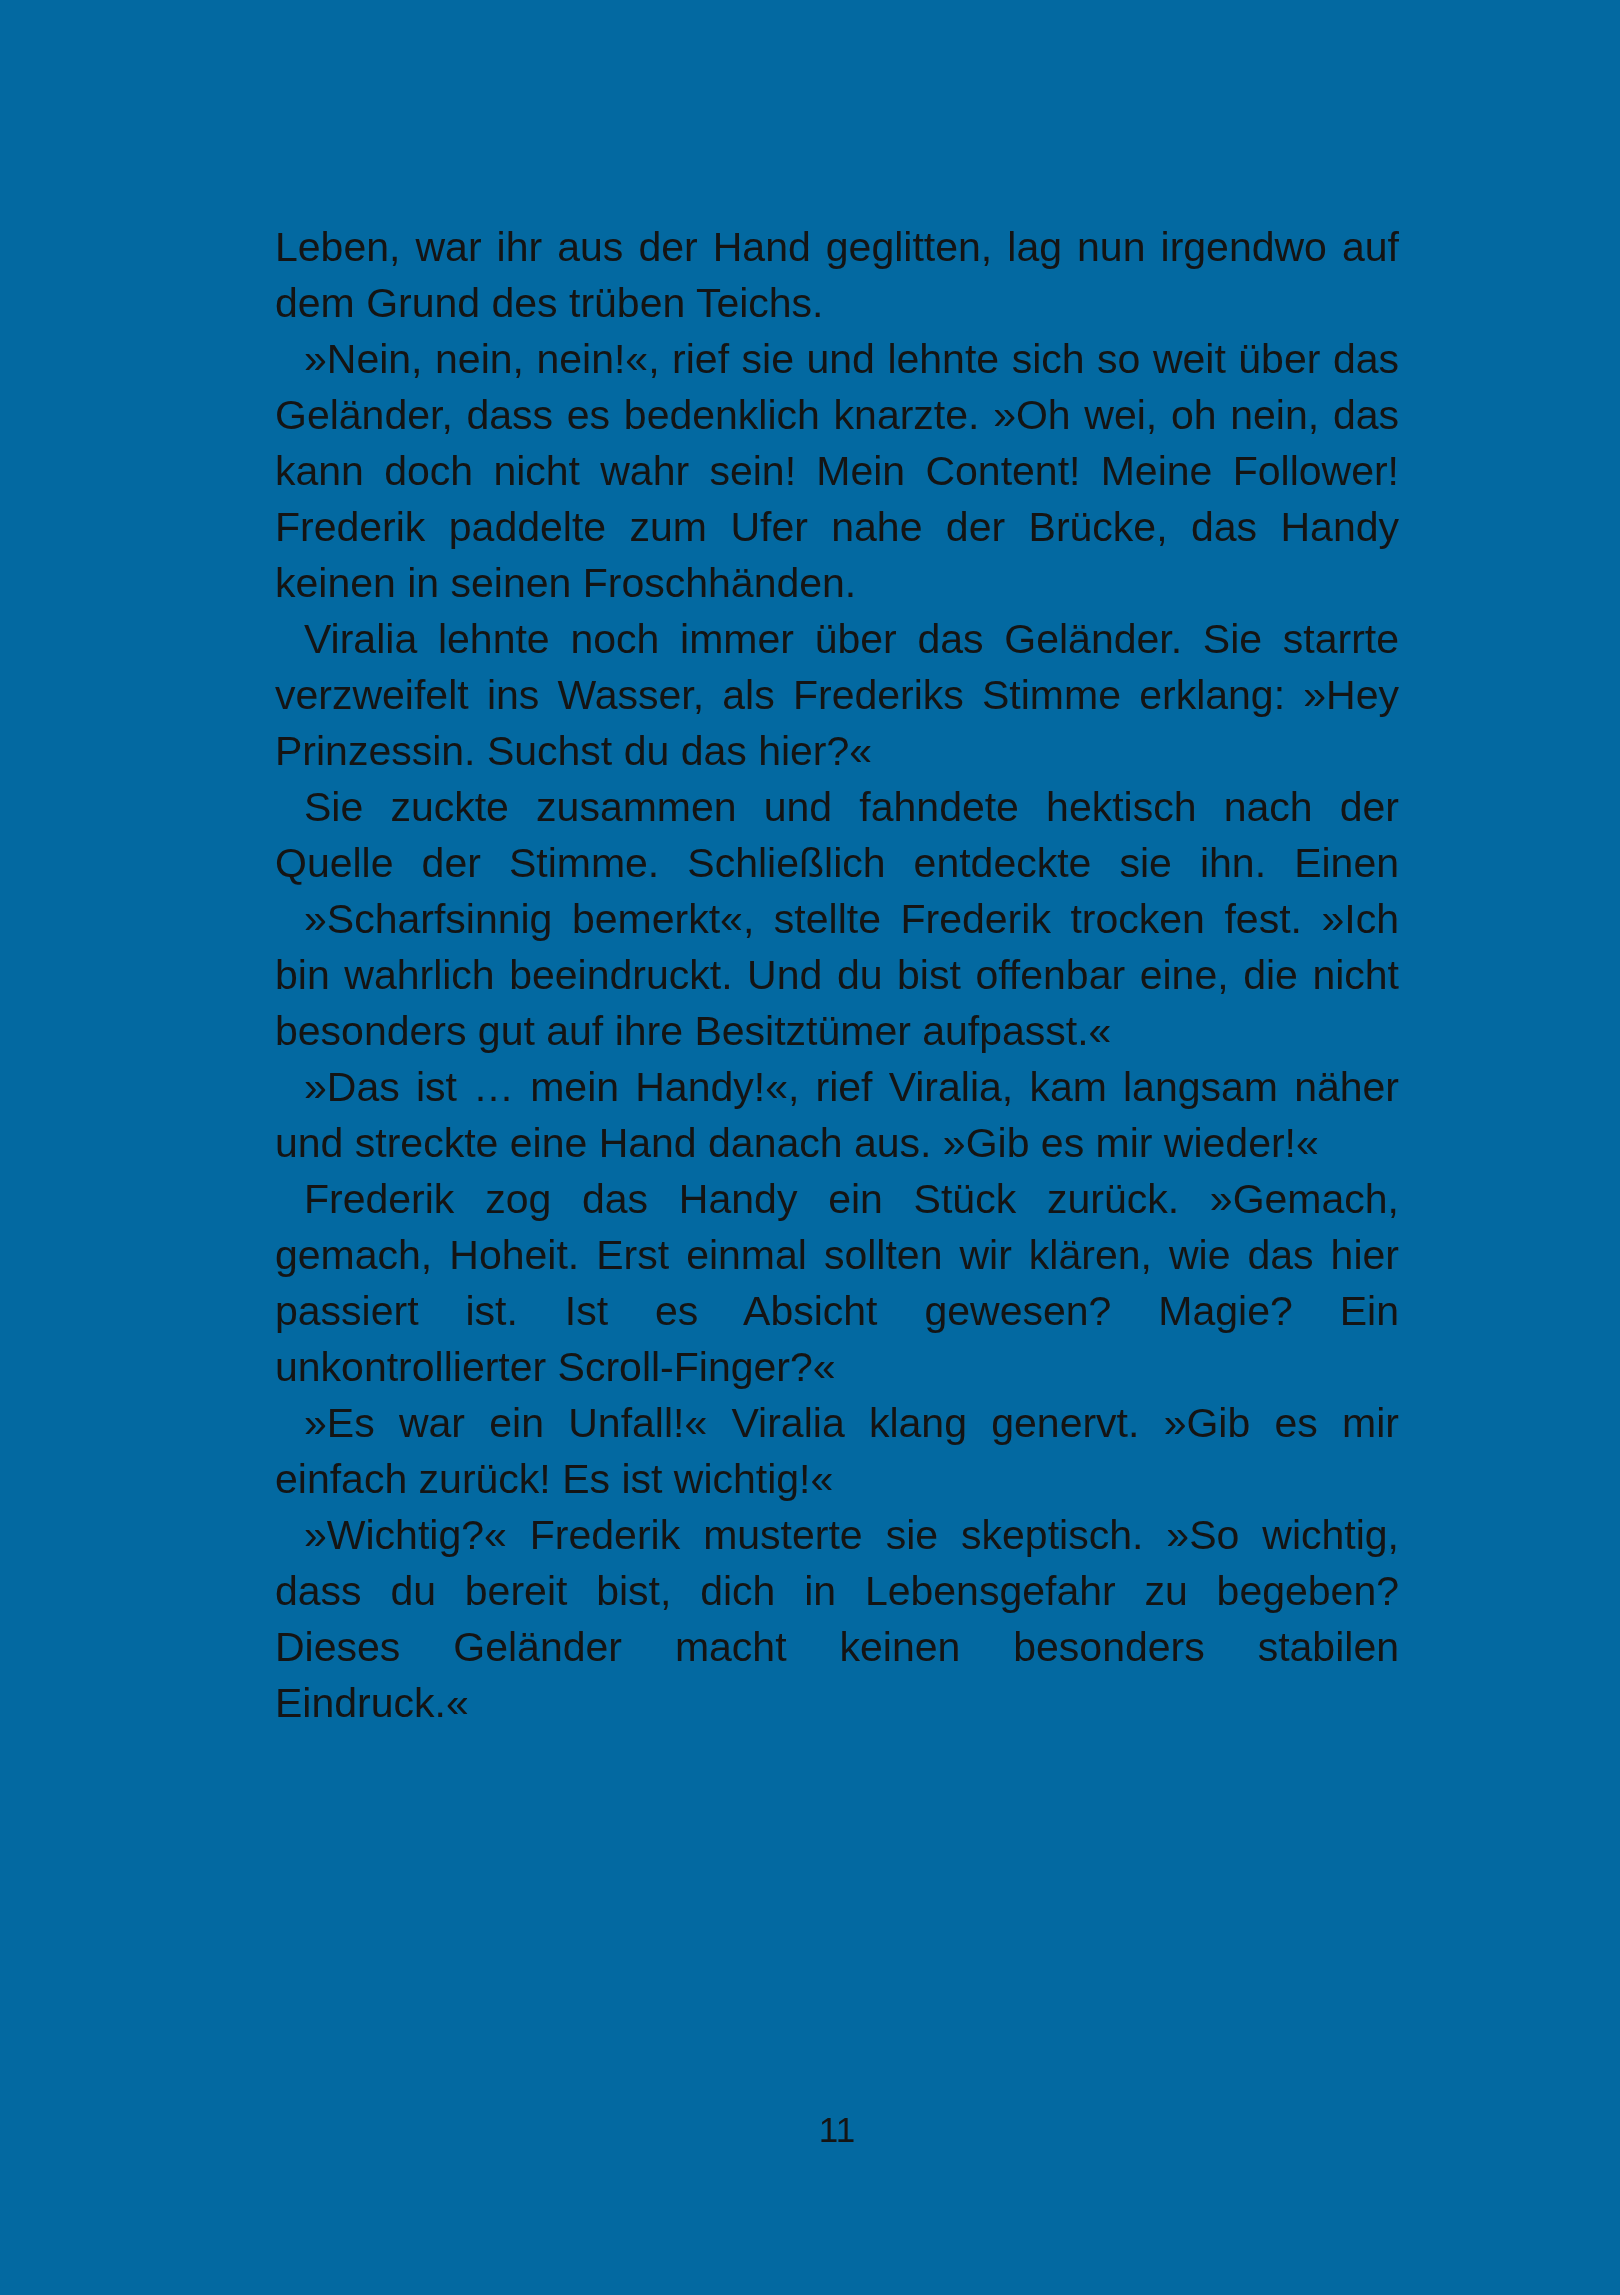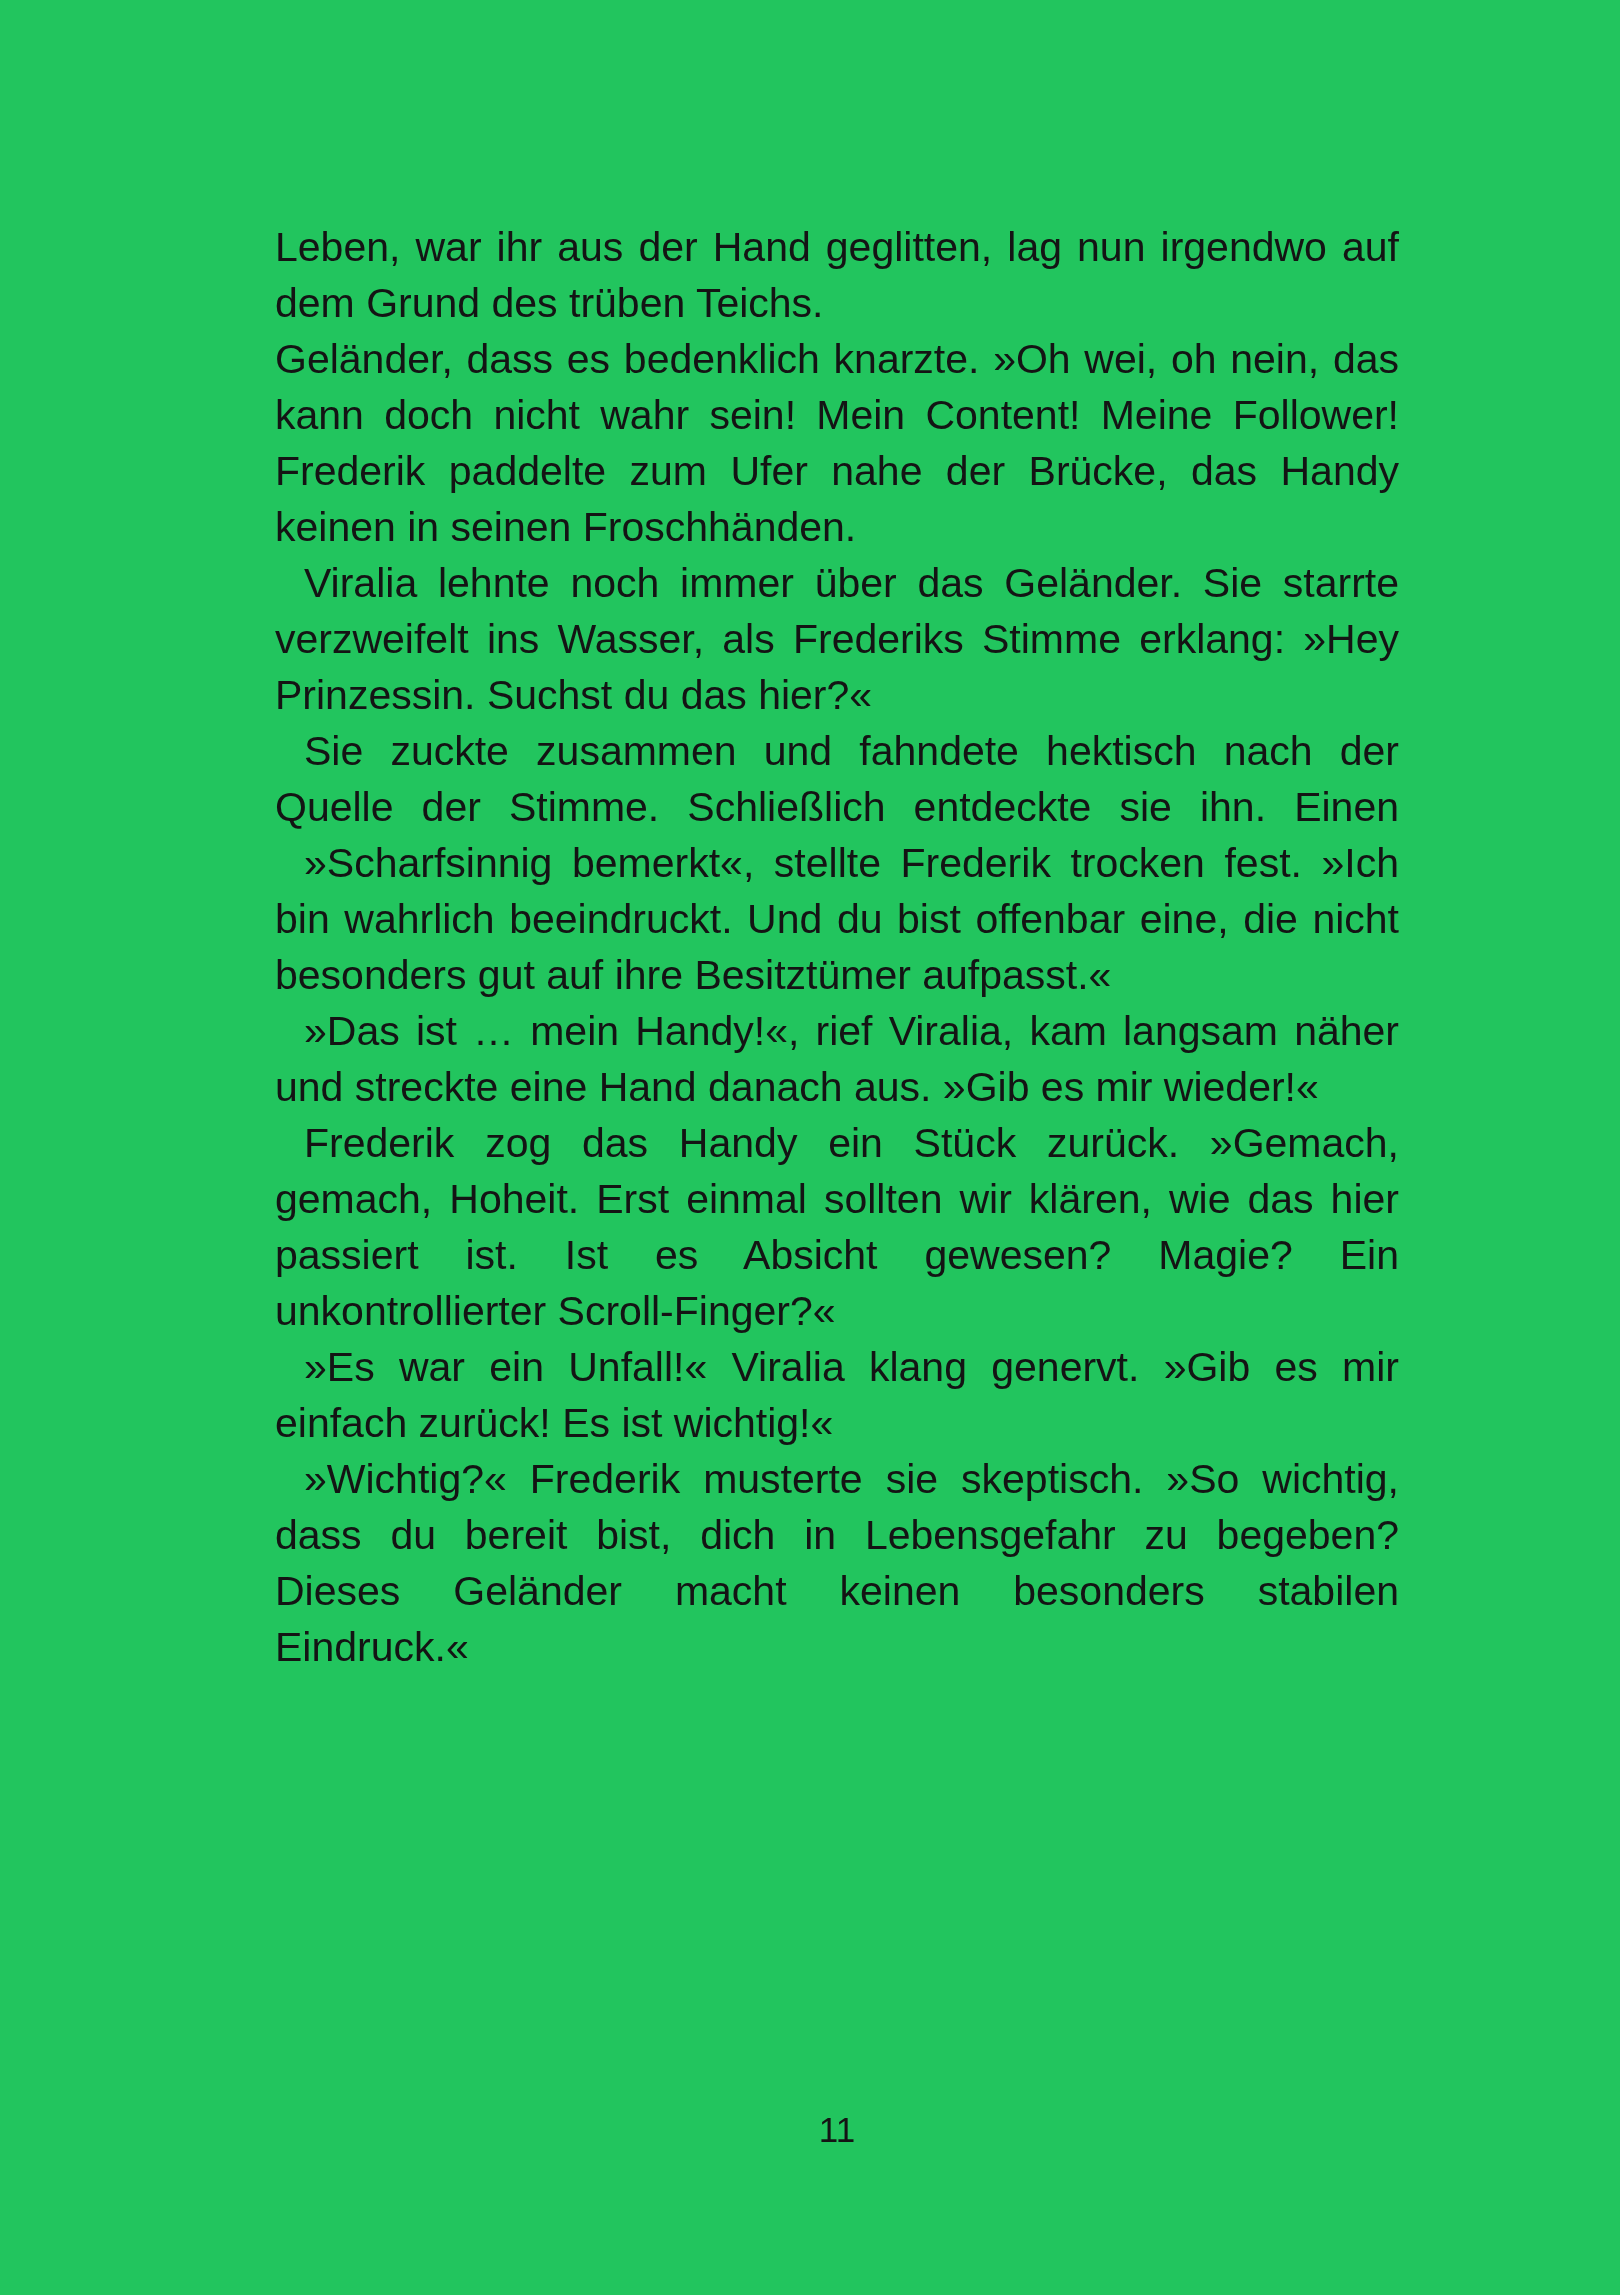--- a/index.html
+++ b/index.html
@@ -10,21 +10,21 @@
     width: 1620px;
     height: 2295px;
     background: #ffffff;
     position: relative;
     overflow: hidden;
     font-family: "Liberation Sans", sans-serif;
   }
   .page {
     position: absolute;
     inset: 0;
-    background: #22c55e;
+    background: #0369a1;
   }
   .text-block {
     position: absolute;
     left: 275px;
     top: 219px;
     width: 1124px;
     font-size: 41px;
     line-height: 56px;
     color: #141414;
     letter-spacing: 0;
@@ -61,20 +61,21 @@
 </head>
 <body>
 
 <div class="page">
   <div class="text-block">
       <div class="paragraph">
         <div class="line">Leben, war ihr aus der Hand geglitten, lag nun irgendwo auf</div>
         <div class="line last">dem Grund des trüben Teichs.</div>
       </div>
       <div class="paragraph">
+        <div class="line indent">»Nein, nein, nein!«, rief sie und lehnte sich so weit über das</div>
         <div class="line">Geländer, dass es bedenklich knarzte. »Oh wei, oh nein, das</div>
         <div class="line">kann doch nicht wahr sein! Mein Content! Meine Follower!</div>
       </div>
       <div class="paragraph gap-before">
         <div class="line">Frederik paddelte zum Ufer nahe der Brücke, das Handy</div>
         <div class="line last">keinen in seinen Froschhänden.</div>
       </div>
       <div class="paragraph">
         <div class="line indent">Viralia lehnte noch immer über das Geländer. Sie starrte</div>
         <div class="line">verzweifelt ins Wasser, als Frederiks Stimme erklang: »Hey</div>

